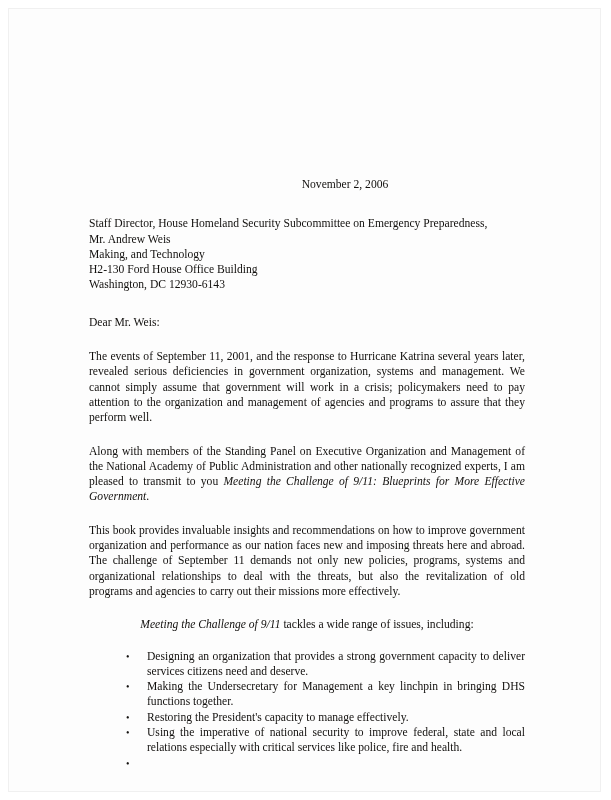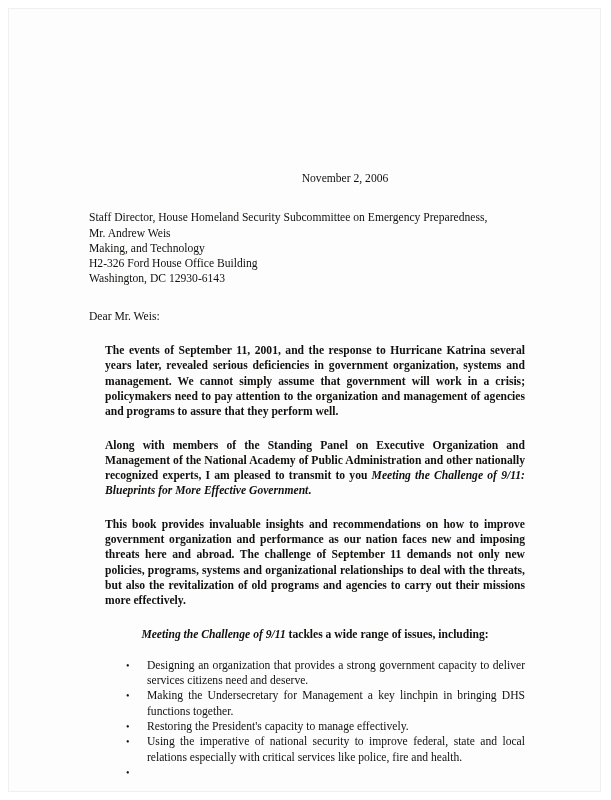--- a/index.html
+++ b/index.html
@@ -32,40 +32,39 @@
     top: 162px;
     width: 436px;
     color: #12100e;
     font-size: 11.6px;
     line-height: 15.3px;
   }
 
   .date-line {
     text-align: center;
     padding-left: 76px;
-    margin: 0 0 24px 0;
+    margin: 6px 0 24px 0;
     white-space: nowrap;
   }
 
   .addressee {
     margin: 0 0 22px 0;
   }
   .addressee .addr-line {
     white-space: nowrap;
   }
 
   .salutation {
     margin: 0 0 19px 0;
   }
 
   p.para {
-    margin: 0 0 18px 16px;
+    margin: 0 0 18px 0;
     text-align: justify;
     text-justify: inter-word;
-    font-weight: bold;
   }
 
   p.para.intro-line {
     text-align: center;
     margin-bottom: 16px;
   }
 
   .bk-title {
     font-style: italic;
   }
@@ -98,21 +97,21 @@
 
 <div class="page">
   <div class="letter-body">
 
     <div class="date-line">November 2, 2006</div>
 
     <div class="addressee">
       <div class="addr-line">Staff Director, House Homeland Security Subcommittee on Emergency Preparedness,</div>
       <div class="addr-line">Mr. Andrew Weis</div>
       <div class="addr-line">Making, and Technology</div>
-      <div class="addr-line">H2-326 Ford House Office Building</div>
+      <div class="addr-line">H2-130 Ford House Office Building</div>
       <div class="addr-line">Washington, DC 12930-6143</div>
     </div>
 
     <div class="salutation">Dear Mr. Weis:</div>
 
     <p class="para">The events of September 11, 2001, and the response to Hurricane Katrina several years later, revealed serious deficiencies in government organization, systems and management.  We cannot simply assume that government will work in a crisis; policymakers need to pay attention to the organization and management of agencies and programs to assure that they perform well.</p>
 
     <p class="para"><span>Along with members of the Standing Panel on Executive Organization and Management of the National Academy of Public Administration and other nationally recognized experts, I am pleased to transmit to you </span><span class="bk-title">Meeting the Challenge of 9/11: Blueprints for More Effective Government</span><span>.</span></p>
 
     <p class="para">This book provides invaluable insights and recommendations on how to improve government organization and performance as our nation faces new and imposing threats here and abroad.  The challenge of September 11 demands not only new policies, programs, systems and organizational relationships to deal with the threats, but also the revitalization of old programs and agencies to carry out their missions more effectively.</p>

